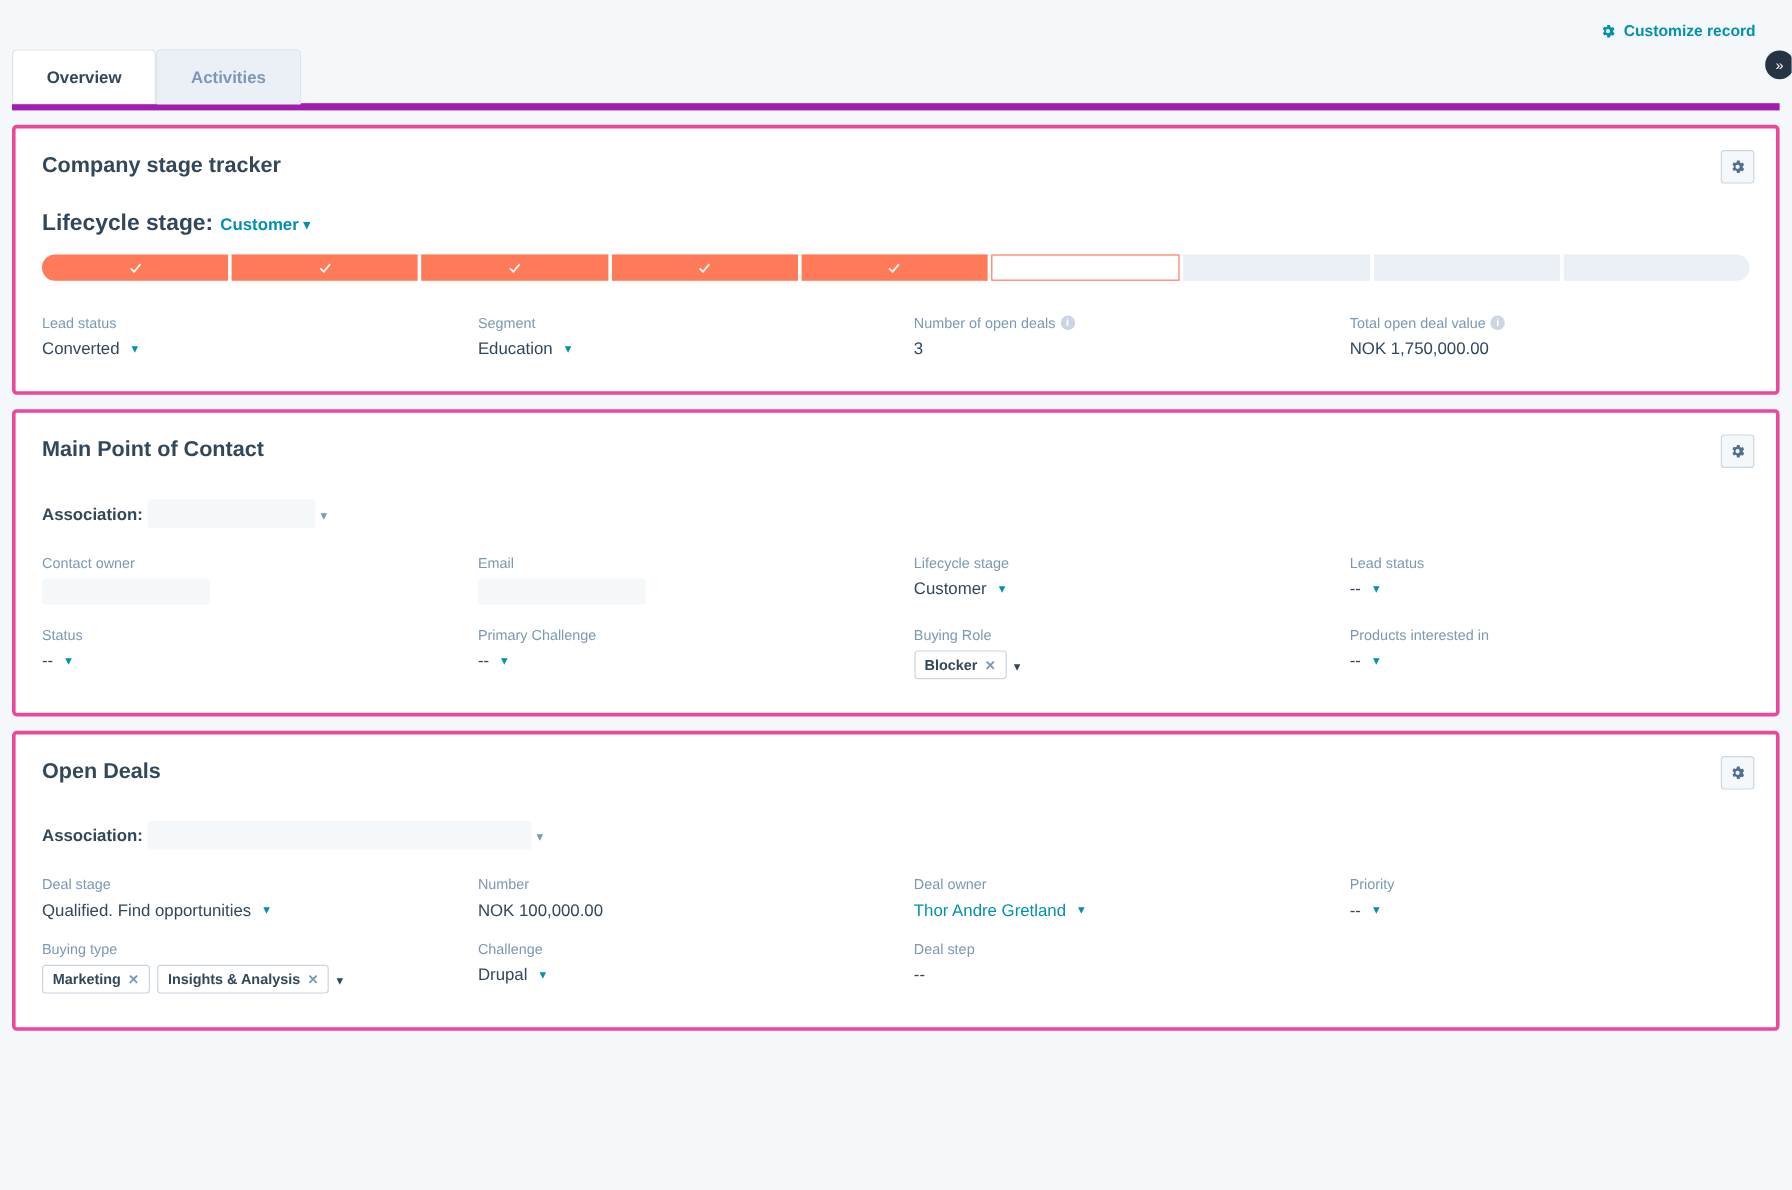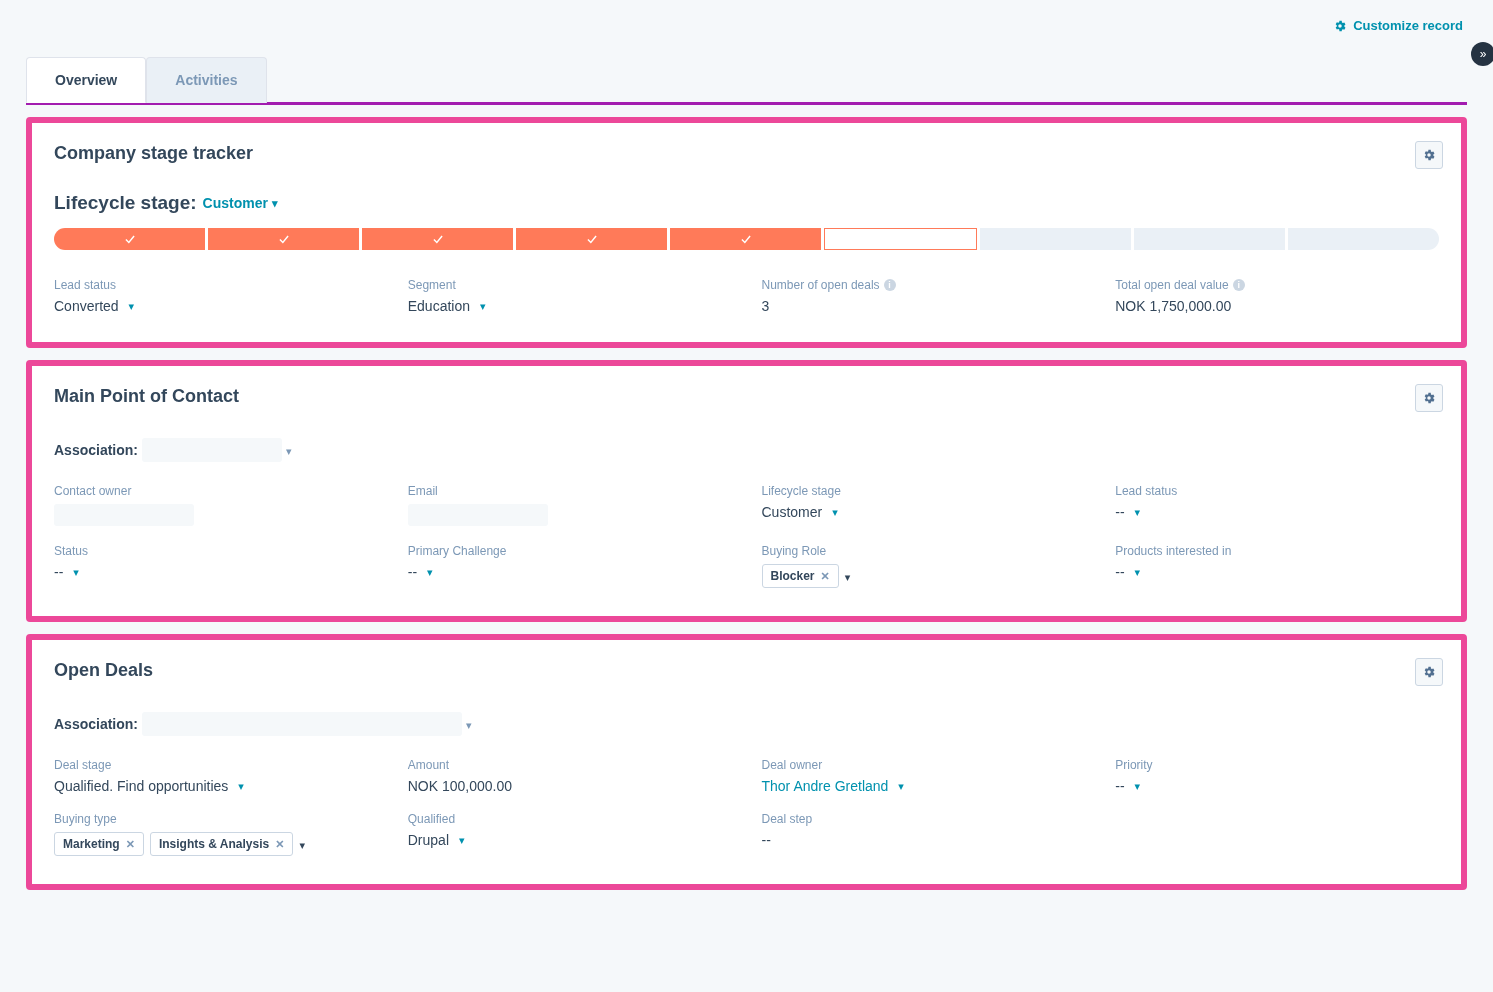--- a/index.html
+++ b/index.html
@@ -3,21 +3,21 @@
 <meta charset="utf-8">
 <style>
   * { box-sizing: border-box; margin: 0; padding: 0; }
   body {
     font-family: -apple-system, BlinkMacSystemFont, "Segoe UI", Helvetica, Arial, sans-serif;
     background: #f5f8fa;
     color: #33475b;
     font-size: 14px;
   }
   .page {
-    padding: 26px;
+    padding: 10px;
     position: relative;
   }
   .customize-link {
     position: absolute;
     top: 18px;
     right: 30px;
     color: #0091ae;
     font-weight: 600;
     font-size: 13px;
     display: flex;
@@ -35,21 +35,21 @@
     background: #253342;
     display: flex;
     align-items: center;
     justify-content: center;
     color: #fff;
     font-size: 12px;
   }
   .tabs {
     display: flex;
     margin-top: 30px;
-    border-bottom: 3px solid #a21caf;
+    border-bottom: 6px solid #a21caf;
   }
   .tab {
     padding: 14px 28px;
     font-weight: 600;
     color: #7c98b6;
     cursor: pointer;
     border: 1px solid transparent;
     border-bottom: none;
     position: relative;
     top: 1px;
@@ -62,21 +62,21 @@
     border-radius: 4px 4px 0 0;
   }
   .tab:not(.active) {
     background: #eaf0f6;
     border: 1px solid #dfe3eb;
     border-bottom: none;
     border-radius: 4px 4px 0 0;
   }
   .card {
     background: #fff;
-    border: 6px solid #ec4899;
+    border: 3px solid #ec4899;
     border-radius: 4px;
     margin-top: 12px;
     padding: 20px 22px 28px 22px;
     position: relative;
   }
   .card:first-of-type { margin-top: 0; border-top: none; border-radius: 0 0 4px 4px; }
   .card-title {
     font-size: 18px;
     font-weight: 700;
     color: #33475b;
@@ -398,21 +398,21 @@
 
     <div class="field-grid" style="margin-top:22px">
       <div>
         <div class="field-label">Deal stage</div>
         <div class="field-value dd">
           <span>Qualified. Find opportunities</span>
           <span class="caret"></span>
         </div>
       </div>
       <div>
-        <div class="field-label">Amount</div>
+        <div class="field-label">Number</div>
         <div class="field-value">NOK 100,000.00</div>
       </div>
       <div>
         <div class="field-label">Deal owner</div>
         <div class="field-value dd link">
           <span>Thor Andre Gretland</span>
           <span class="caret"></span>
         </div>
       </div>
       <div>
@@ -430,21 +430,21 @@
             <span class="x">✕</span>
           </span>
           <span class="tag">
             <span>Insights &amp; Analysis</span>
             <span class="x">✕</span>
           </span>
           <span class="caret"></span>
         </div>
       </div>
       <div>
-        <div class="field-label">Qualified</div>
+        <div class="field-label">Challenge</div>
         <div class="field-value dd">
           <span>Drupal</span>
           <span class="caret"></span>
         </div>
       </div>
       <div>
         <div class="field-label">Deal step</div>
         <div class="field-value">--</div>
       </div>
       <div></div>

